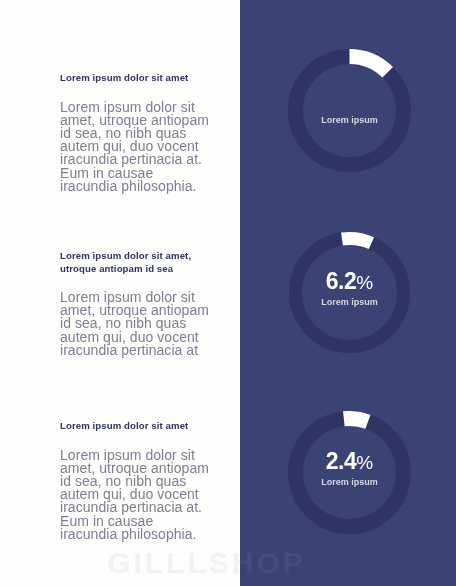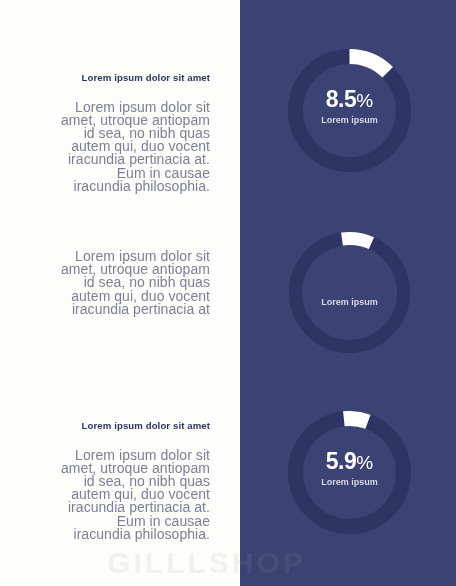--- a/index.html
+++ b/index.html
@@ -23,21 +23,20 @@
   }
   
   .text-col{
     position:absolute;
     left:0;top:0;width:240px;height:586px;
   }
   .block{
     position:absolute;
     left:60px;
     width:150px;
-    text-align:right;
   }
   .block-1{top:72px;}
   .block-2{top:250px;}
   .block-3{top:420px;}
   .block h3{
     margin:0 0 16px 0;
     font-size:9.6px;
     line-height:12.5px;
     font-weight:bold;
     color:#2e3360;
@@ -108,51 +107,52 @@
   <div class="right-panel"></div>
 
   <div class="text-col">
 
     <div class="block block-1">
       <h3>Lorem ipsum dolor sit amet</h3>
       <p>Lorem ipsum dolor sit amet, utroque antiopam id sea, no nibh quas autem qui, duo vocent iracundia pertinacia at. Eum in causae iracundia philosophia.</p>
     </div>
 
     <div class="block block-2">
+      <h3>Lorem ipsum dolor sit amet, utroque antiopam id sea</h3>
       <p>Lorem ipsum dolor sit amet, utroque antiopam id sea, no nibh quas autem qui, duo vocent iracundia pertinacia at</p>
     </div>
 
     <div class="block block-3">
       <h3>Lorem ipsum dolor sit amet</h3>
       <p>Lorem ipsum dolor sit amet, utroque antiopam id sea, no nibh quas autem qui, duo vocent iracundia pertinacia at. Eum in causae iracundia philosophia.</p>
     </div>
 
   </div>
 
   <div class="donut donut-1">
     <svg viewBox="0 0 123 123">
       <circle cx="61.5" cy="61.5" r="54" fill="none" stroke="#2e3464" stroke-width="15"></circle>
       <path class="value-arc" fill="none" stroke="#ffffff" stroke-width="15" d="M 61.5 7.5 A 54 54 0 0 1 99.68376618407356 23.316233815926438"></path>
     </svg>
-    <div class="label pct"><span>8.5</span><span class="sym">%</span></div>
     <div class="label sub">Lorem ipsum</div>
   </div>
 
   <div class="donut donut-2">
     <svg viewBox="0 0 123 123">
       <circle cx="61.5" cy="61.5" r="54" fill="none" stroke="#2e3464" stroke-width="13"></circle>
       <path class="value-arc" fill="none" stroke="#ffffff" stroke-width="13" d="M 53.98465254815647 8.0255242879552 A 54 54 0 0 1 83.46377872609321 12.168545287299551"></path>
     </svg>
+    <div class="label pct"><span>6.2</span><span class="sym">%</span></div>
     <div class="label sub">Lorem ipsum</div>
   </div>
 
   <div class="donut donut-3">
     <svg viewBox="0 0 123 123">
       <circle cx="61.5" cy="61.5" r="54" fill="none" stroke="#2e3464" stroke-width="15"></circle>
       <path class="value-arc" fill="none" stroke="#ffffff" stroke-width="15" d="M 55.85546298354672 7.795817650113236 A 54 54 0 0 1 79.96908773958612 10.75659847756095"></path>
     </svg>
-    <div class="label pct"><span>5.9</span><span class="sym">%</span></div>
+    <div class="label pct"><span>2.4</span><span class="sym">%</span></div>
     <div class="label sub">Lorem ipsum</div>
   </div>
 
   <div class="watermark">GILLLSHOP</div>
 
 </div>
 
 </body></html>

